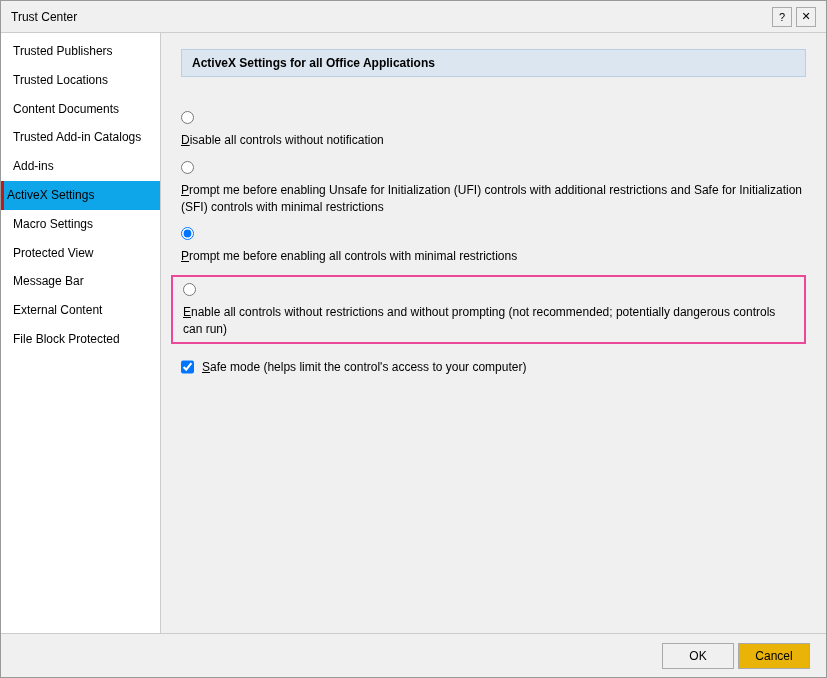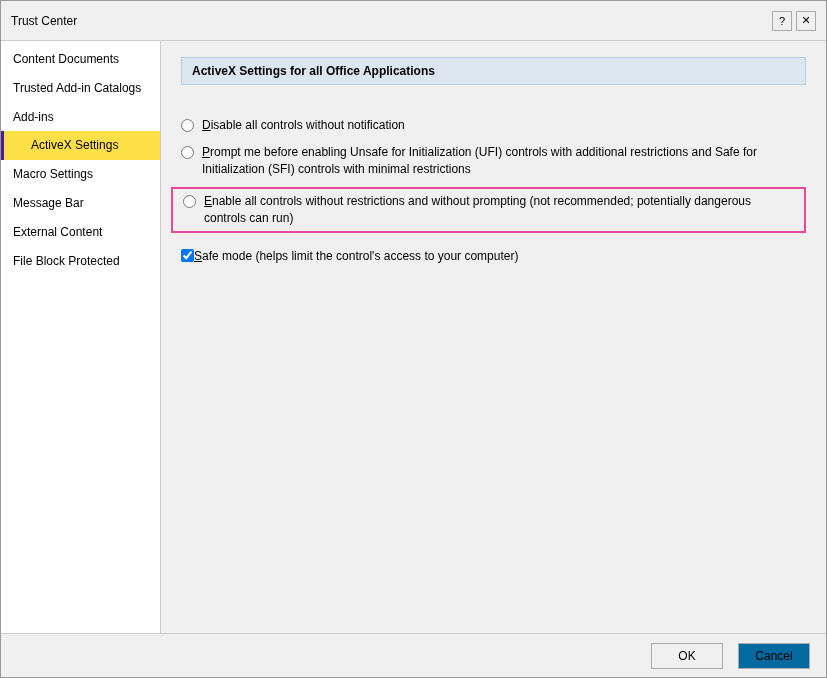--- a/index.html
+++ b/index.html
@@ -21,21 +21,21 @@
       display: flex;
       flex-direction: column;
     }
     .title-bar {
       background: #f0f0f0;
       border-bottom: 1px solid #ccc;
       padding: 6px 10px;
       display: flex;
       align-items: center;
       justify-content: space-between;
-      height: 40px;
+      height: 32px;
     }
     .title-bar-text {
       font-size: 12px;
       font-weight: normal;
       color: #000;
     }
     .title-bar-buttons {
       display: flex;
       gap: 4px;
     }
@@ -65,23 +65,23 @@
     }
     .sidebar-item {
       padding: 6px 12px;
       cursor: pointer;
       color: #000;
       font-size: 12px;
       line-height: 1.4;
       white-space: nowrap;
     }
     .sidebar-item.active {
-      background: #fde047;
-      border-left: 3px solid #4c1d95;
-      padding-left: 27px;
+      background: #0ea5e9;
+      border-left: 3px solid #b91c1c;
+      padding-left: 3px;
       font-weight: normal;
     }
     .main-content {
       flex: 1;
       padding: 16px 20px;
       background: #f0f0f0;
       overflow-y: auto;
     }
     .section-title {
       font-size: 12px;
@@ -98,61 +98,61 @@
       gap: 10px;
       margin-bottom: 16px;
     }
     .radio-option {
       display: flex;
       align-items: flex-start;
       gap: 8px;
       font-size: 12px;
       color: #000;
       cursor: pointer;
+      flex-direction: column;
     }
     .radio-option input[type="radio"] {
       margin-top: 2px;
       flex-shrink: 0;
     }
     .radio-option-text {
       line-height: 1.4;
     }
     .highlighted-option {
       border: 2px solid #ec4899;
       padding: 4px 8px;
       margin-left: -10px;
       padding-left: 10px;
       justify-content: space-between;
     }
     .checkbox-option {
       display: flex;
-      align-items: center;
-      gap: 0;
+      gap: 8px;
       font-size: 12px;
       color: #000;
       margin-top: 8px;
       cursor: pointer;
     }
     .checkbox-option input[type="checkbox"] {
       flex-shrink: 0;
     }
     .dialog-footer {
       border-top: 1px solid #ccc;
       padding: 8px 16px;
       display: flex;
       justify-content: flex-end;
-      gap: 15px;
+      gap: 4px;
       background: #f0f0f0;
       height: 44px;
       align-items: center;
     }
     .footer-btn {
       min-width: 72px;
       height: 26px;
-      background: #0369a1;
+      background: #eab308;
       border: 1px solid #aaa;
       cursor: pointer;
       font-size: 12px;
       padding: 0 12px;
       color: #000;
     }
     .footer-btn.primary {
       background: #f0f0f0;
     }
   </style>
@@ -166,42 +166,49 @@
     <div class="title-bar-buttons">
       <button class="title-btn">?</button>
       <button class="title-btn">✕</button>
     </div>
   </div>
 
   <div class="dialog-body">
 
     <div class="sidebar">
 
+    <div class="sidebar-item">Trusted Publishers</div>
+        <div class="sidebar-item">Trusted Locations</div>
         <div class="sidebar-item">Content Documents</div>
         <div class="sidebar-item">Trusted Add-in Catalogs</div>
         <div class="sidebar-item">Add-ins</div>
         <div class="sidebar-item active">ActiveX Settings</div>
         <div class="sidebar-item">Macro Settings</div>
+        <div class="sidebar-item">Protected View</div>
         <div class="sidebar-item">Message Bar</div>
         <div class="sidebar-item">External Content</div>
         <div class="sidebar-item">File Block Protected</div>
       </div>
 
     <div class="main-content">
       <div class="section-title">ActiveX Settings for all Office Applications</div>
 
       <div class="radio-group">
 
       <div class="radio-option">
             <input type="radio" name="activex-option" id="opt1" style="">
             <label for="opt1" class="radio-option-text"><u>D</u>isable all controls without notification</label>
           </div>
           <div class="radio-option">
             <input type="radio" name="activex-option" id="opt2" style="">
             <label for="opt2" class="radio-option-text"><u>P</u>rompt me before enabling Unsafe for Initialization (UFI) controls with additional restrictions and Safe for Initialization (SFI) controls with minimal restrictions</label>
+          </div>
+          <div class="radio-option">
+            <input type="radio" name="activex-option" id="opt3" checked="" style="">
+            <label for="opt3" class="radio-option-text"><u>P</u>rompt me before enabling all controls with minimal restrictions</label>
           </div>
           <div class="radio-option highlighted-option">
             <input type="radio" name="activex-option" id="opt4" style="">
             <label for="opt4" class="radio-option-text"><u>E</u>nable all controls without restrictions and without prompting (not recommended; potentially dangerous controls can run)</label>
           </div>
         </div>
 
       <div class="checkbox-option">
         <input type="checkbox" id="safe-mode-check" checked="" style="">
         <label for="safe-mode-check">

